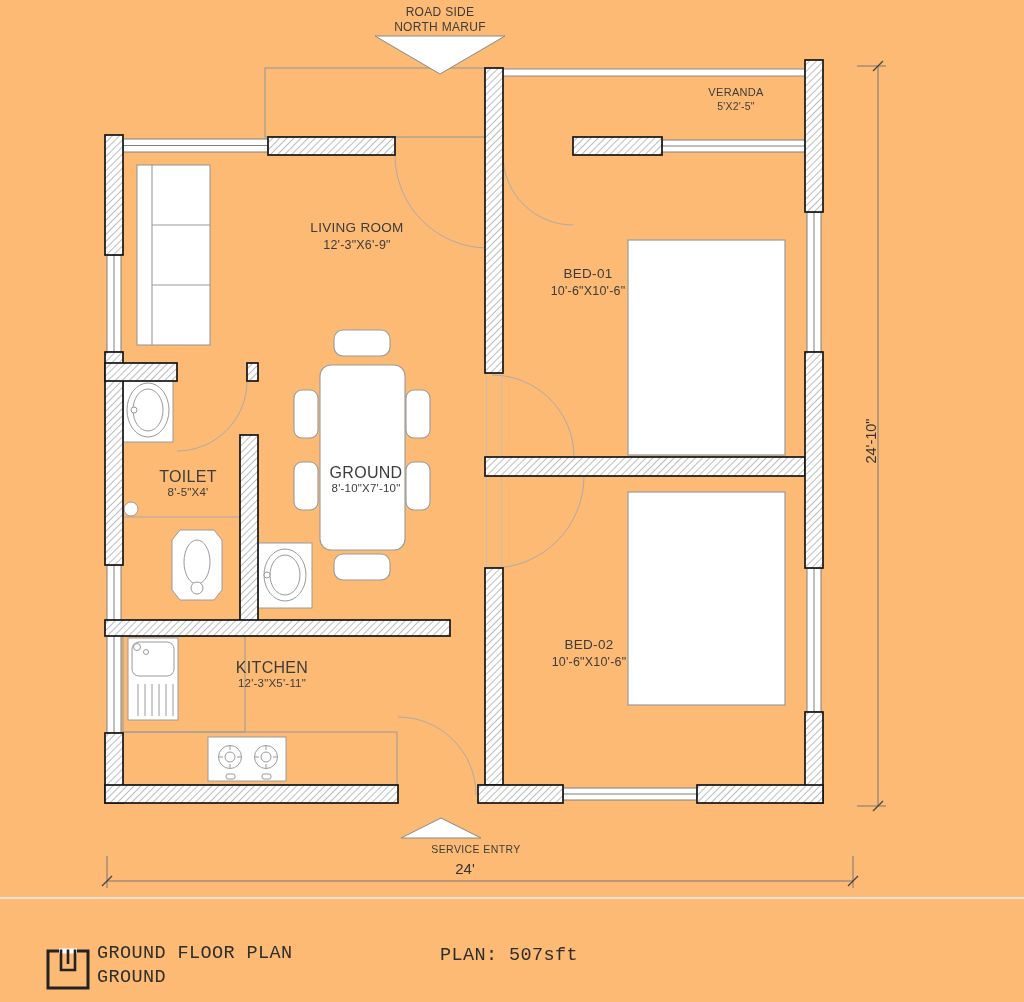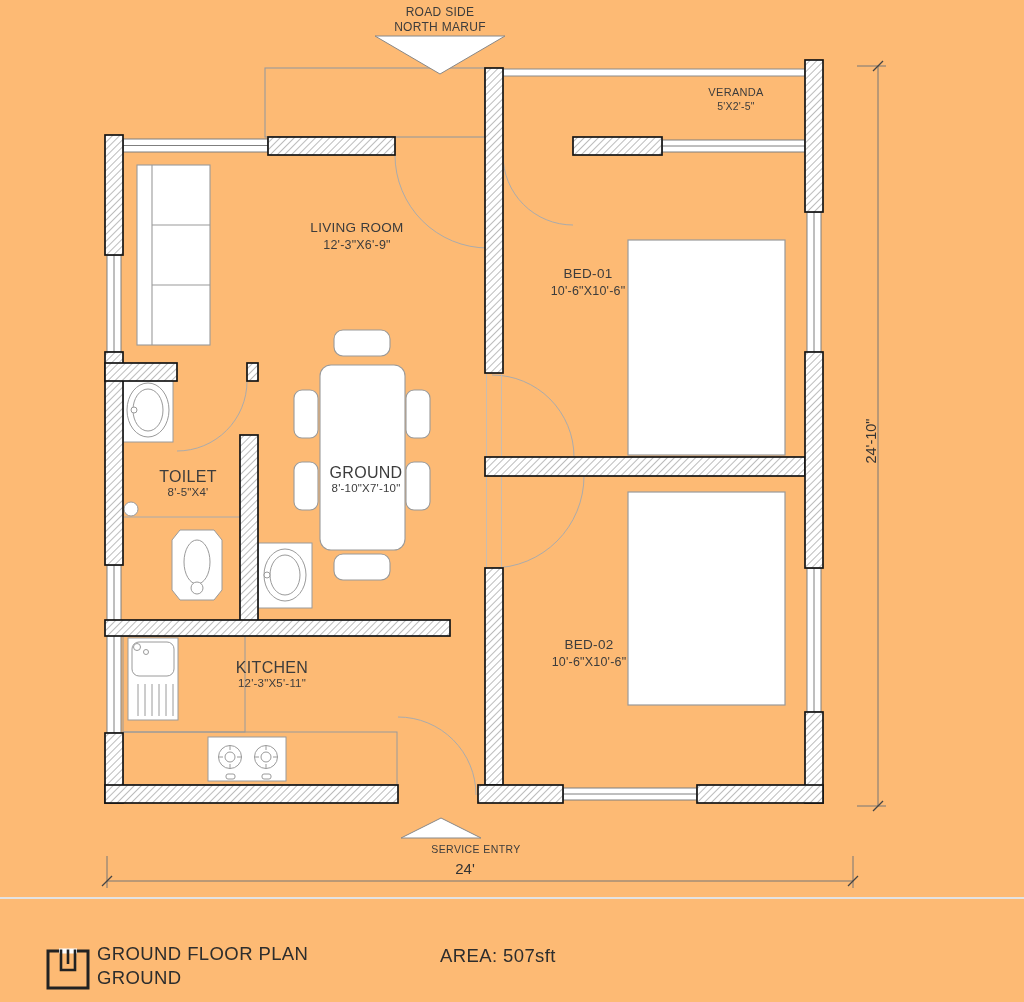--- a/index.html
+++ b/index.html
@@ -11,21 +11,21 @@
   .lbl .sz{font-size:12.5px;line-height:16px;letter-spacing:.2px;}
   .lbl-sm .nm{font-size:16px;line-height:16px;}
   .lbl-sm .sz{font-size:11.5px;line-height:15px;}
   .lbl-xs .nm{font-size:11px;line-height:13.5px;}
   .lbl-xs .sz{font-size:10.5px;line-height:13px;}
   .ann{position:absolute;transform:translateX(-50%);text-align:center;color:#3c3c3c;}
   .ann-n{font-size:12px;line-height:14.5px;letter-spacing:.3px;}
   .ann-s{font-size:10.5px;letter-spacing:.4px;margin-left:35px;}
   .dim-b{position:absolute;transform:translateX(-50%);font-size:15px;color:#333;}
   .dim-r{position:absolute;transform:translate(-50%,-50%) rotate(-90deg);font-size:14.5px;color:#333;white-space:nowrap;}
-  .tb{position:absolute;color:#2d2d2d;font-size:18.5px;letter-spacing:.4px;white-space:nowrap;}
+  .tb{position:absolute;color:#2d2d2d;font-size:18.5px;letter-spacing:.4px;white-space:nowrap;font-family:Liberation Mono, monospace;}
 </style>
 </head>
 <body>
 
 <div class="canvas">
 
   <svg width="1024" height="1002" viewBox="0 0 1024 1002">
     <defs>
       <pattern id="hatch" width="5" height="5" patternUnits="userSpaceOnUse" patternTransform="rotate(45)">
         <rect width="5" height="5" fill="#ffffff"></rect>
@@ -257,15 +257,15 @@
   <div class="lbl lbl-sm" style="left:272px;top:660px">
     <div class="nm">KITCHEN</div>
     <div class="sz">12'-3"X5'-11"</div>
   </div>
 
   <div class="dim-b" style="left:465px;top:860px">24'</div>
   <div class="dim-r" style="left:871px;top:441px">24'-10"</div>
 
   <div class="tb" style="left:97px;top:943px">GROUND FLOOR PLAN</div>
   <div class="tb" style="left:97px;top:967px">GROUND</div>
-  <div class="tb" style="left:440px;top:945px">AREA: 507sft</div>
+  <div class="tb" style="left:440px;top:945px">PLAN: 507sft</div>
 
 </div>
 
 </body></html>

